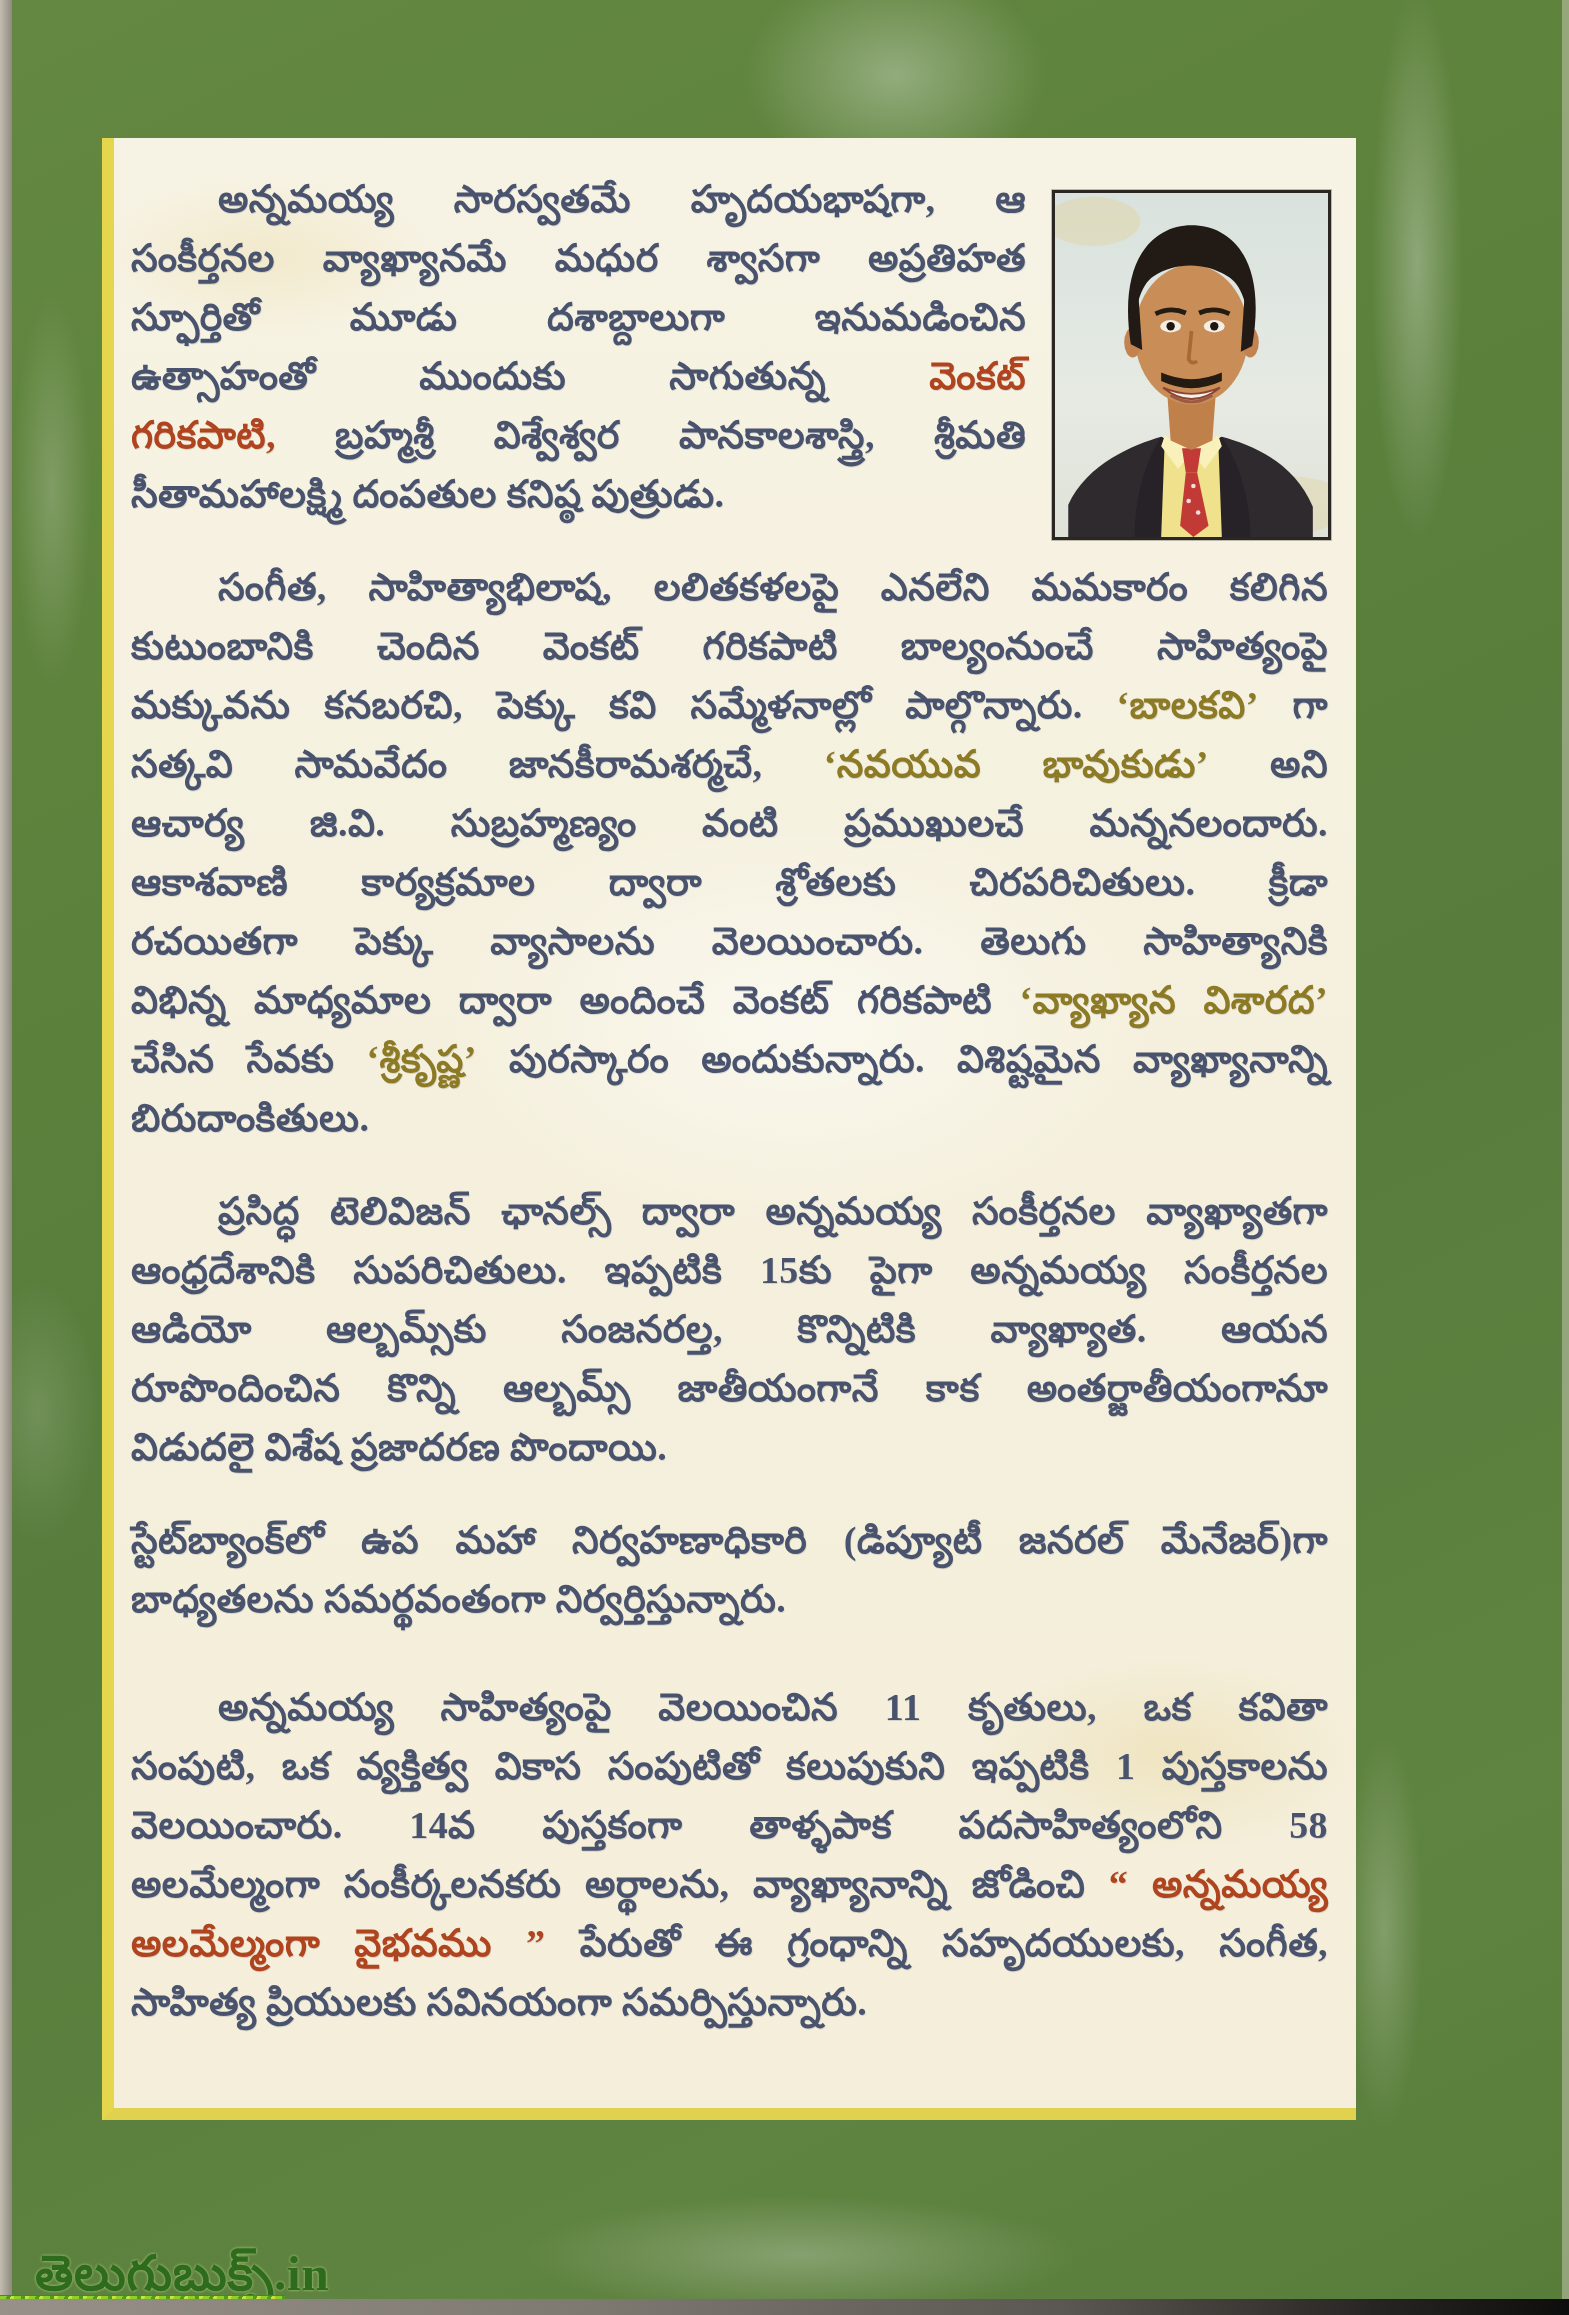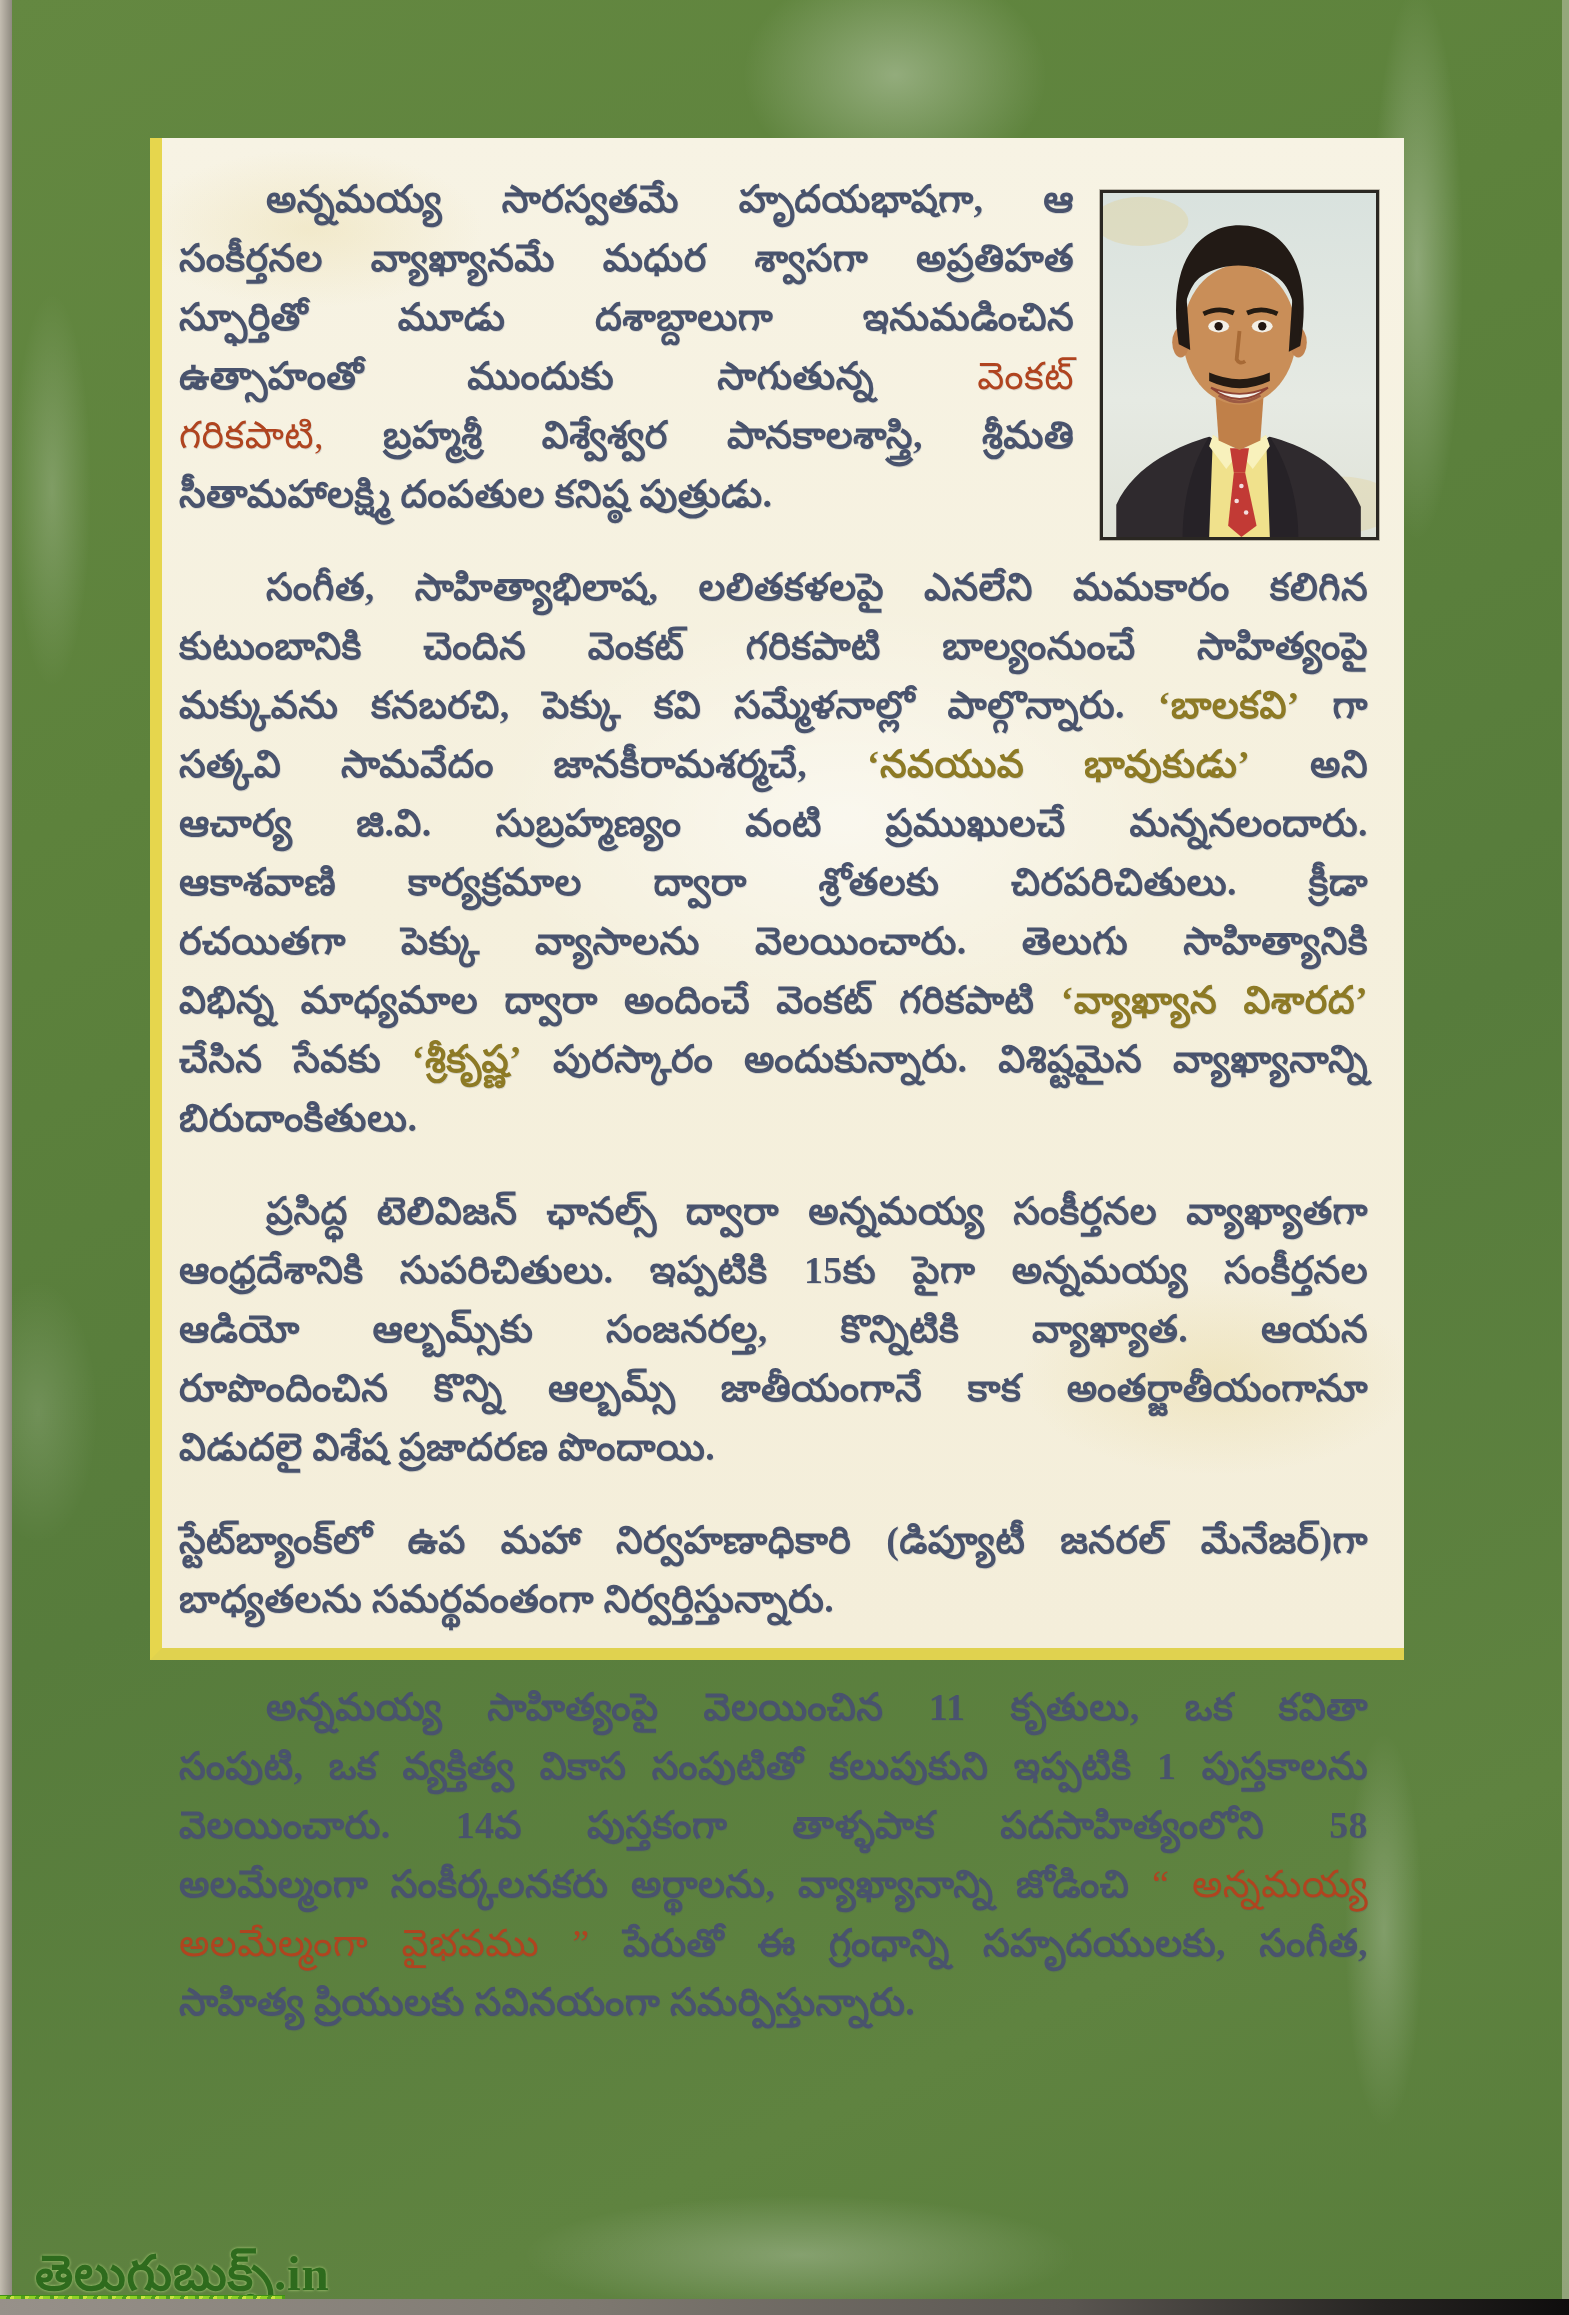--- a/index.html
+++ b/index.html
@@ -17,43 +17,42 @@
   }
   
   .scan-left{position:absolute;left:0;top:0;width:12.2px;height:2315px;
     background:linear-gradient(90deg,#c3bcb0,#8f8a80);}
   .scan-bottom{position:absolute;left:0;top:2299px;width:1570px;height:17px;
     background:linear-gradient(90deg,#97918a 0%,#7d7870 38%,#5a5651 68%,#262422 88%,#0e0d0d 100%);}
   .scan-right{position:absolute;right:0;top:0;width:8.5px;height:2315px;
     background:rgba(215,213,200,.45);}
   
   .panel{
-    position:absolute;left:102px;top:138px;width:1254px;height:1522px;box-sizing:border-box;
+    position:absolute;left:102px;top:138px;width:1254px;height:1982px;box-sizing:border-box;
     background:
       radial-gradient(ellipse 282px 141px at 85% 82%, rgba(226,205,130,.30), rgba(226,205,130,0) 70%),
       radial-gradient(ellipse 245px 113px at 12% 6%,  rgba(228,209,140,.28), rgba(228,209,140,0) 70%),
       radial-gradient(ellipse 471px 282px at 55% 45%, rgba(255,255,255,.5),  rgba(255,255,255,0) 75%),
       linear-gradient(180deg,#f7f3e4 0%,#f5f0dd 50%,#f4eeda 100%);
     border-left:12.2px solid #e6d64d;
     border-bottom:12.2px solid #e0d24f;
-    padding:32px 36px 19px 17px;
-    margin-left:48px;
+    padding:32px 28px 19px 17px;
   }
   .p{margin:0;}
   .p + .p{margin-top:34px;}
   .p.gap-lg{margin-top:49px;}
   .p.narrow{width:895px;}
   .line{
     font-size:38px;line-height:59px;color:#49536d;font-weight:600;
     text-align:justify;text-align-last:justify;letter-spacing:0.4px;
     text-shadow:0.6px 0.6px 0 rgba(73,83,109,.18);
   }
   .line.last{text-align-last:left;}
   .line.indent{text-indent:87px;}
-  .seg.red{color:#b0441f;font-weight:400;}
+  .seg.red{color:#b0441f;font-weight:700;}
   .seg.olive{color:#8d7a25;font-weight:700;}
   
   .photo{
     position:absolute;left:938px;top:52px;width:279px;height:350px;box-sizing:border-box;
     background:#d3dcd8;border:3.8px solid #2a2722;box-shadow:0 0 0 0.9px rgba(90,85,70,.4);
   }
   .photo svg{display:block;width:100%;height:100%;}
   
   .watermark{
     position:absolute;left:1.9px;top:2245px;font-size:49px;font-weight:bold;letter-spacing:0.9px;

